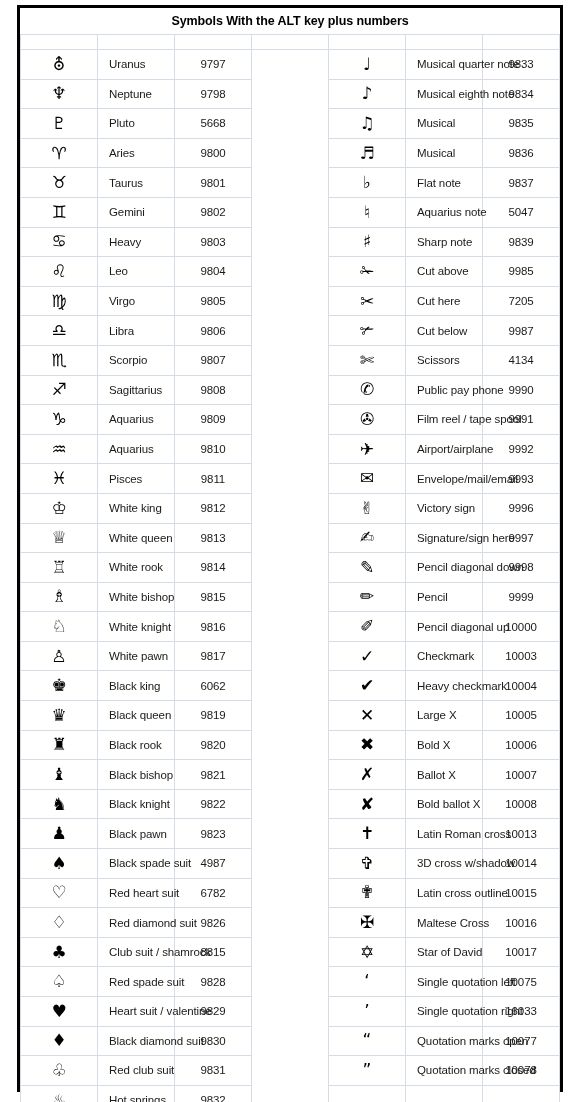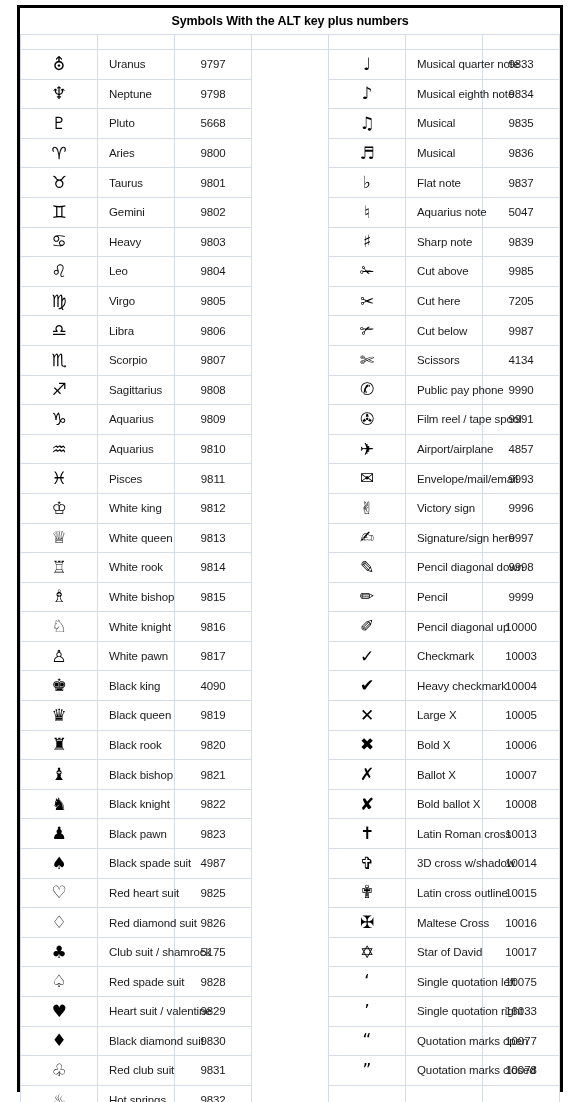--- a/index.html
+++ b/index.html
@@ -399,21 +399,21 @@
             <span class="num-txt">9810</span>
           </td>
           <td class="c-gap"></td>
           <td class="c-sym">
             <span class="sym-glyph">✈</span>
           </td>
           <td class="c-name">
             <span class="name-txt">Airport/airplane</span>
           </td>
           <td class="c-num">
-            <span class="num-txt">4857</span>
+            <span class="num-txt">9992</span>
           </td>
         </tr>
         <tr class="data-row">
           <td class="c-sym">
             <span class="sym-glyph">♓</span>
           </td>
           <td class="c-name">
             <span class="name-txt">Pisces</span>
           </td>
           <td class="c-num">
@@ -557,21 +557,21 @@
           </td>
         </tr>
         <tr class="data-row">
           <td class="c-sym">
             <span class="sym-glyph">♚</span>
           </td>
           <td class="c-name">
             <span class="name-txt">Black king</span>
           </td>
           <td class="c-num">
-            <span class="num-txt">4090</span>
+            <span class="num-txt">6062</span>
           </td>
           <td class="c-gap"></td>
           <td class="c-sym">
             <span class="sym-glyph">✔</span>
           </td>
           <td class="c-name">
             <span class="name-txt">Heavy checkmark</span>
           </td>
           <td class="c-num">
             <span class="num-txt">10004</span>
@@ -704,21 +704,21 @@
           </td>
         </tr>
         <tr class="data-row">
           <td class="c-sym">
             <span class="sym-glyph">♡</span>
           </td>
           <td class="c-name">
             <span class="name-txt">Red heart suit</span>
           </td>
           <td class="c-num">
-            <span class="num-txt">9825</span>
+            <span class="num-txt">6782</span>
           </td>
           <td class="c-gap"></td>
           <td class="c-sym">
             <span class="sym-glyph">✟</span>
           </td>
           <td class="c-name">
             <span class="name-txt">Latin cross outline</span>
           </td>
           <td class="c-num">
             <span class="num-txt">10015</span>
@@ -746,21 +746,21 @@
           </td>
         </tr>
         <tr class="data-row">
           <td class="c-sym">
             <span class="sym-glyph">♣</span>
           </td>
           <td class="c-name">
             <span class="name-txt">Club suit / shamrock</span>
           </td>
           <td class="c-num">
-            <span class="num-txt">5175</span>
+            <span class="num-txt">8815</span>
           </td>
           <td class="c-gap"></td>
           <td class="c-sym">
             <span class="sym-glyph">✡</span>
           </td>
           <td class="c-name">
             <span class="name-txt">Star of David</span>
           </td>
           <td class="c-num">
             <span class="num-txt">10017</span>

